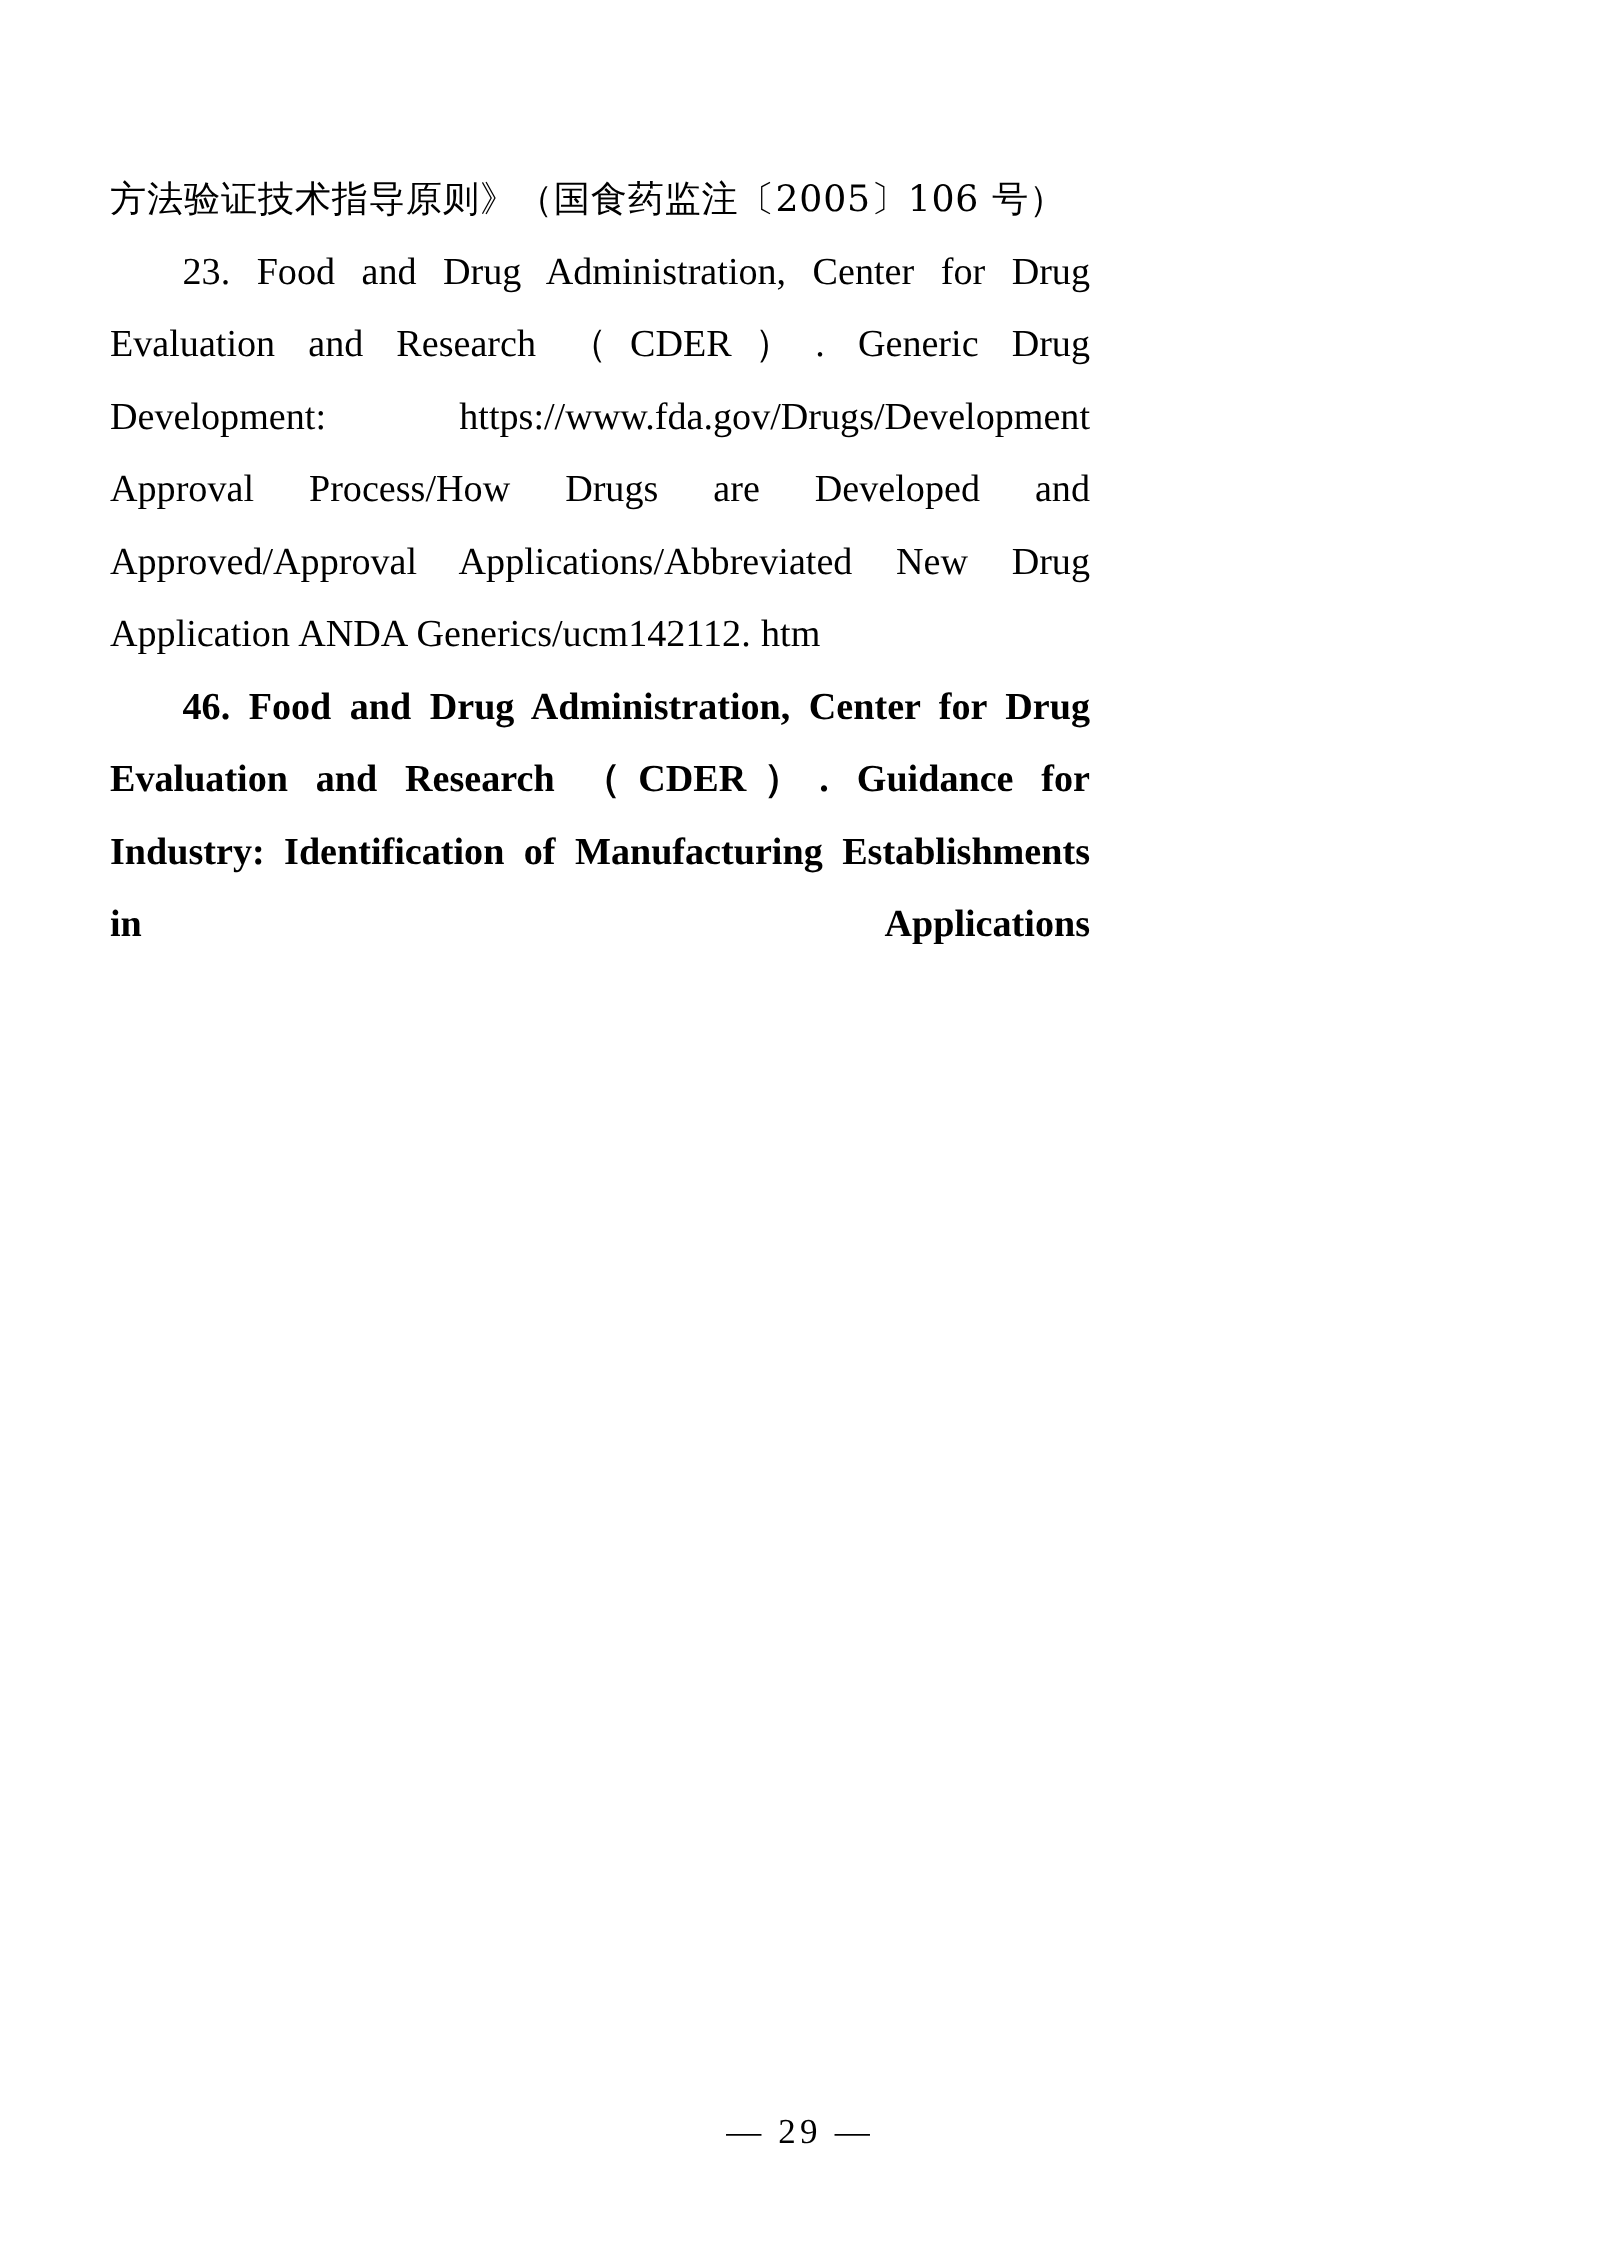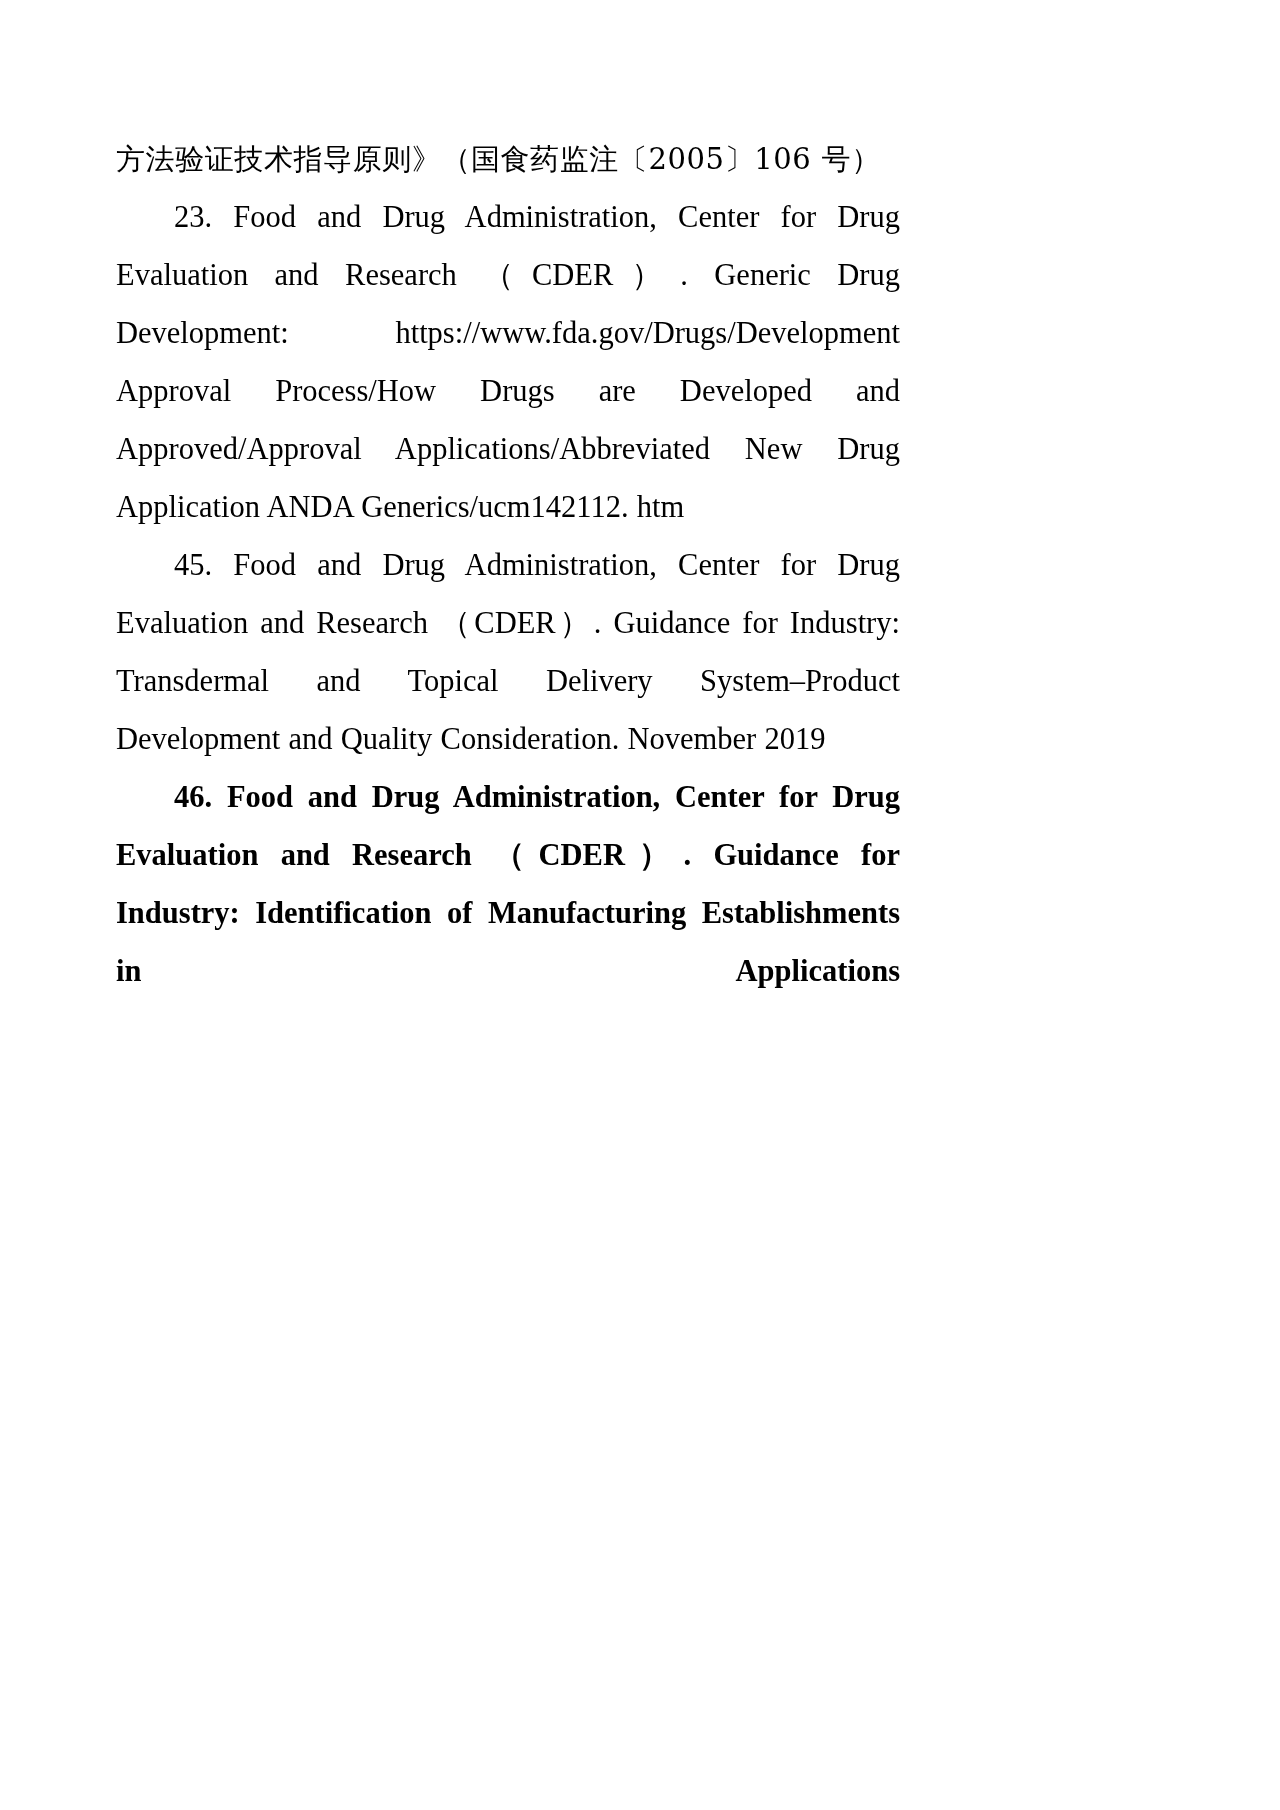--- a/index.html
+++ b/index.html
@@ -12,21 +12,21 @@
     height: 1810px;
     font-family: "Liberation Serif", "DejaVu Serif", serif;
     color: #000000;
     position: relative;
     overflow: hidden;
   }
   .page {
     width: 1280px;
     height: 1810px;
     box-sizing: border-box;
-    padding: 130px 160px 0 116px;
+    padding: 130px 160px 0 88px;
     position: relative;
   }
   .doc-body {
     width: 784px;
   }
   .para {
     font-size: 30.5px;
     line-height: 58px;
     text-align: justify;
     text-justify: inter-word;
@@ -69,19 +69,19 @@
 
 <div class="page">
   <div class="doc-body">
 
     <p class="para cjk continuation">方法验证技术指导原则》（国食药监注〔2005〕106 号）</p>
 
 
     <p class="para indent">23. Food and Drug Administration, Center for Drug Evaluation and Research （CDER）. Generic Drug Development: https://www.fda.gov/Drugs/Development Approval Process/How Drugs are Developed and Approved/Approval Applications/Abbreviated New Drug Application ANDA Generics/ucm142112. htm</p>
 
 
-    <p class="para indent">45. Food and Drug Administration, Center for Drug Evaluation and Research （CDER）. Guidance for Industry: Transdermal and Topical Delivery System–Product Development and Quality Consideration. November 2019</p>
 
     <p class="para indent para-justify-all">46. Food and Drug Administration, Center for Drug Evaluation and Research （CDER）. Guidance for Industry: Identification of Manufacturing Establishments in Applications</p>
 
   </div>
 
+  <div class="footer">— 29 —</div>
 </div>
 
 </body></html>

